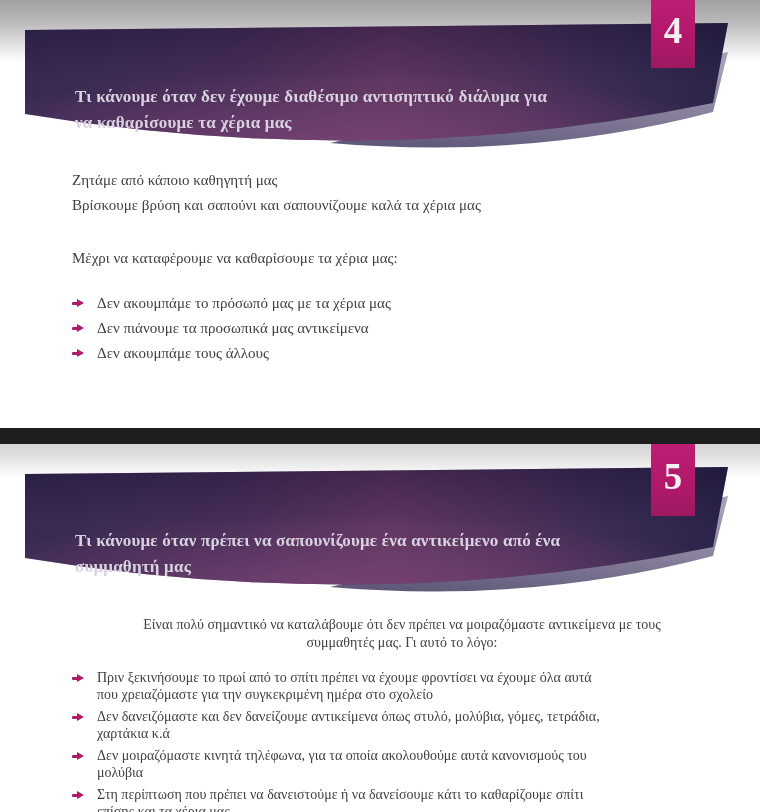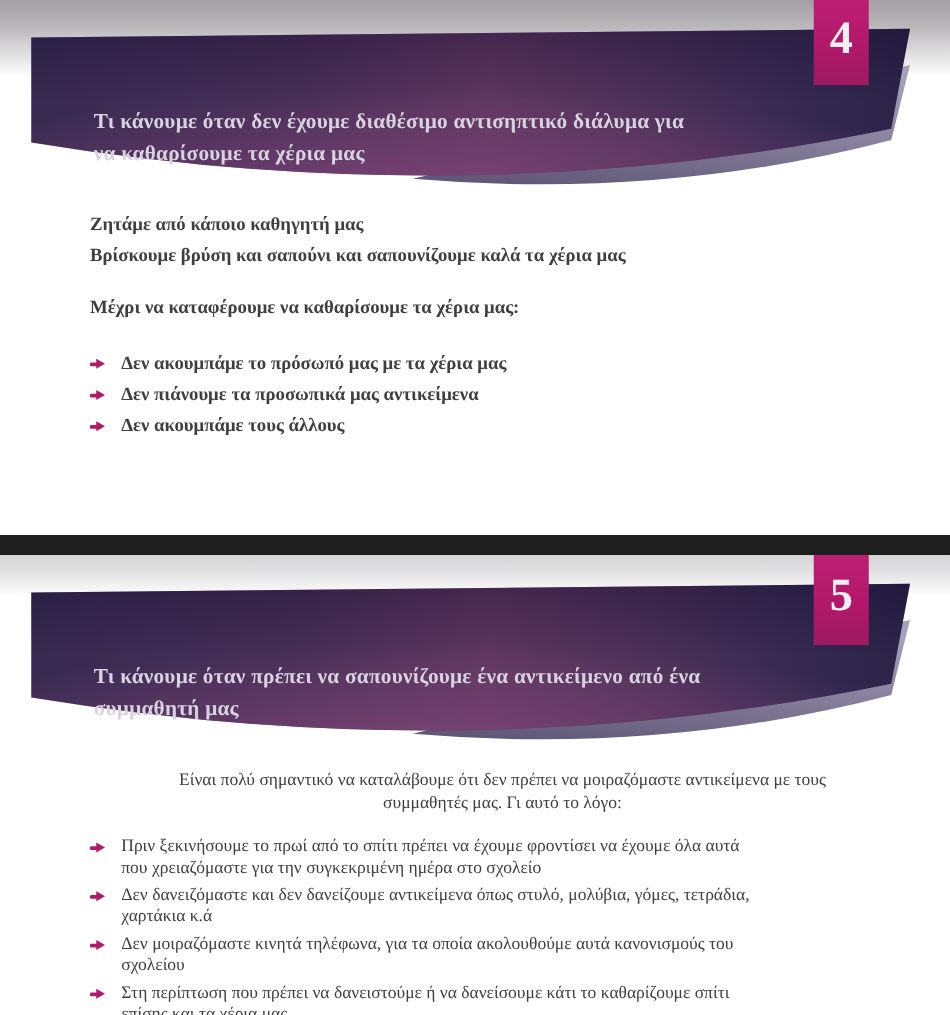--- a/index.html
+++ b/index.html
@@ -13,23 +13,23 @@
   .gray-band.faint{height:34px;opacity:.45;}
   .banner{position:absolute;left:0;top:0;width:760px;height:180px;}
   .numbox{position:absolute;left:651px;top:0;width:44px;
           background:linear-gradient(180deg,#bd1e73 0%,#b2186a 55%,#9c1a60 100%);
           color:#f2eff3;font-size:37px;font-weight:700;text-align:center;z-index:5;}
   .nb1{height:68px;line-height:62px;}
   .nb2{height:72px;line-height:66px;}
   .title{position:absolute;left:75px;top:54px;width:600px;z-index:4;
          color:#d9d3e1;font-size:17px;font-weight:700;line-height:26px;letter-spacing:.2px;margin-top:30px;}
   .content{position:absolute;color:#3f3e41;z-index:2;}
-  .content1{left:72px;top:168px;width:630px;font-size:15px;font-weight:bold;}
+  .content1{left:72px;top:168px;width:630px;font-size:15px;}
   .content1 p{margin:0;line-height:25px;white-space:nowrap;}
-  .content1 .heading{margin-top:16px;}
+  .content1 .heading{margin-top:28px;}
   .content2{left:72px;top:172px;width:660px;font-size:14px;}
   .content2 .pline{line-height:17.5px;white-space:nowrap;text-align:center;}
   ul.bullets{list-style:none;margin:0;padding:0;}
   .content1 ul.bullets{margin-top:20px;}
   .content2 ul.bullets{margin-top:18px;}
   ul.bullets li{display:flex;align-items:flex-start;}
   .content1 ul.bullets li{line-height:25px;margin:0;}
   .content2 ul.bullets li{line-height:17px;margin:0 0 5px 0;}
   .arrow{position:relative;flex:0 0 12px;width:12px;height:8px;}
   .content1 .arrow{margin-top:8px;}
@@ -151,21 +151,21 @@
           <span class="arrow"></span>
           <span class="btext">
             <span class="bl">Δεν δανειζόμαστε και δεν δανείζουμε αντικείμενα όπως στυλό, μολύβια, γόμες, τετράδια,</span>
             <span class="bl">χαρτάκια κ.ά</span>
           </span>
         </li>
         <li>
           <span class="arrow"></span>
           <span class="btext">
             <span class="bl">Δεν μοιραζόμαστε κινητά τηλέφωνα, για τα οποία ακολουθούμε αυτά κανονισμούς του</span>
-            <span class="bl">σχολείου</span>
+            <span class="bl">μολύβια</span>
           </span>
         </li>
         <li>
           <span class="arrow"></span>
           <span class="btext">
             <span class="bl">Στη περίπτωση που πρέπει να δανειστούμε ή να δανείσουμε κάτι το καθαρίζουμε σπίτι</span>
             <span class="bl">επίσης και τα χέρια μας</span>
           </span>
         </li>
       </ul>

